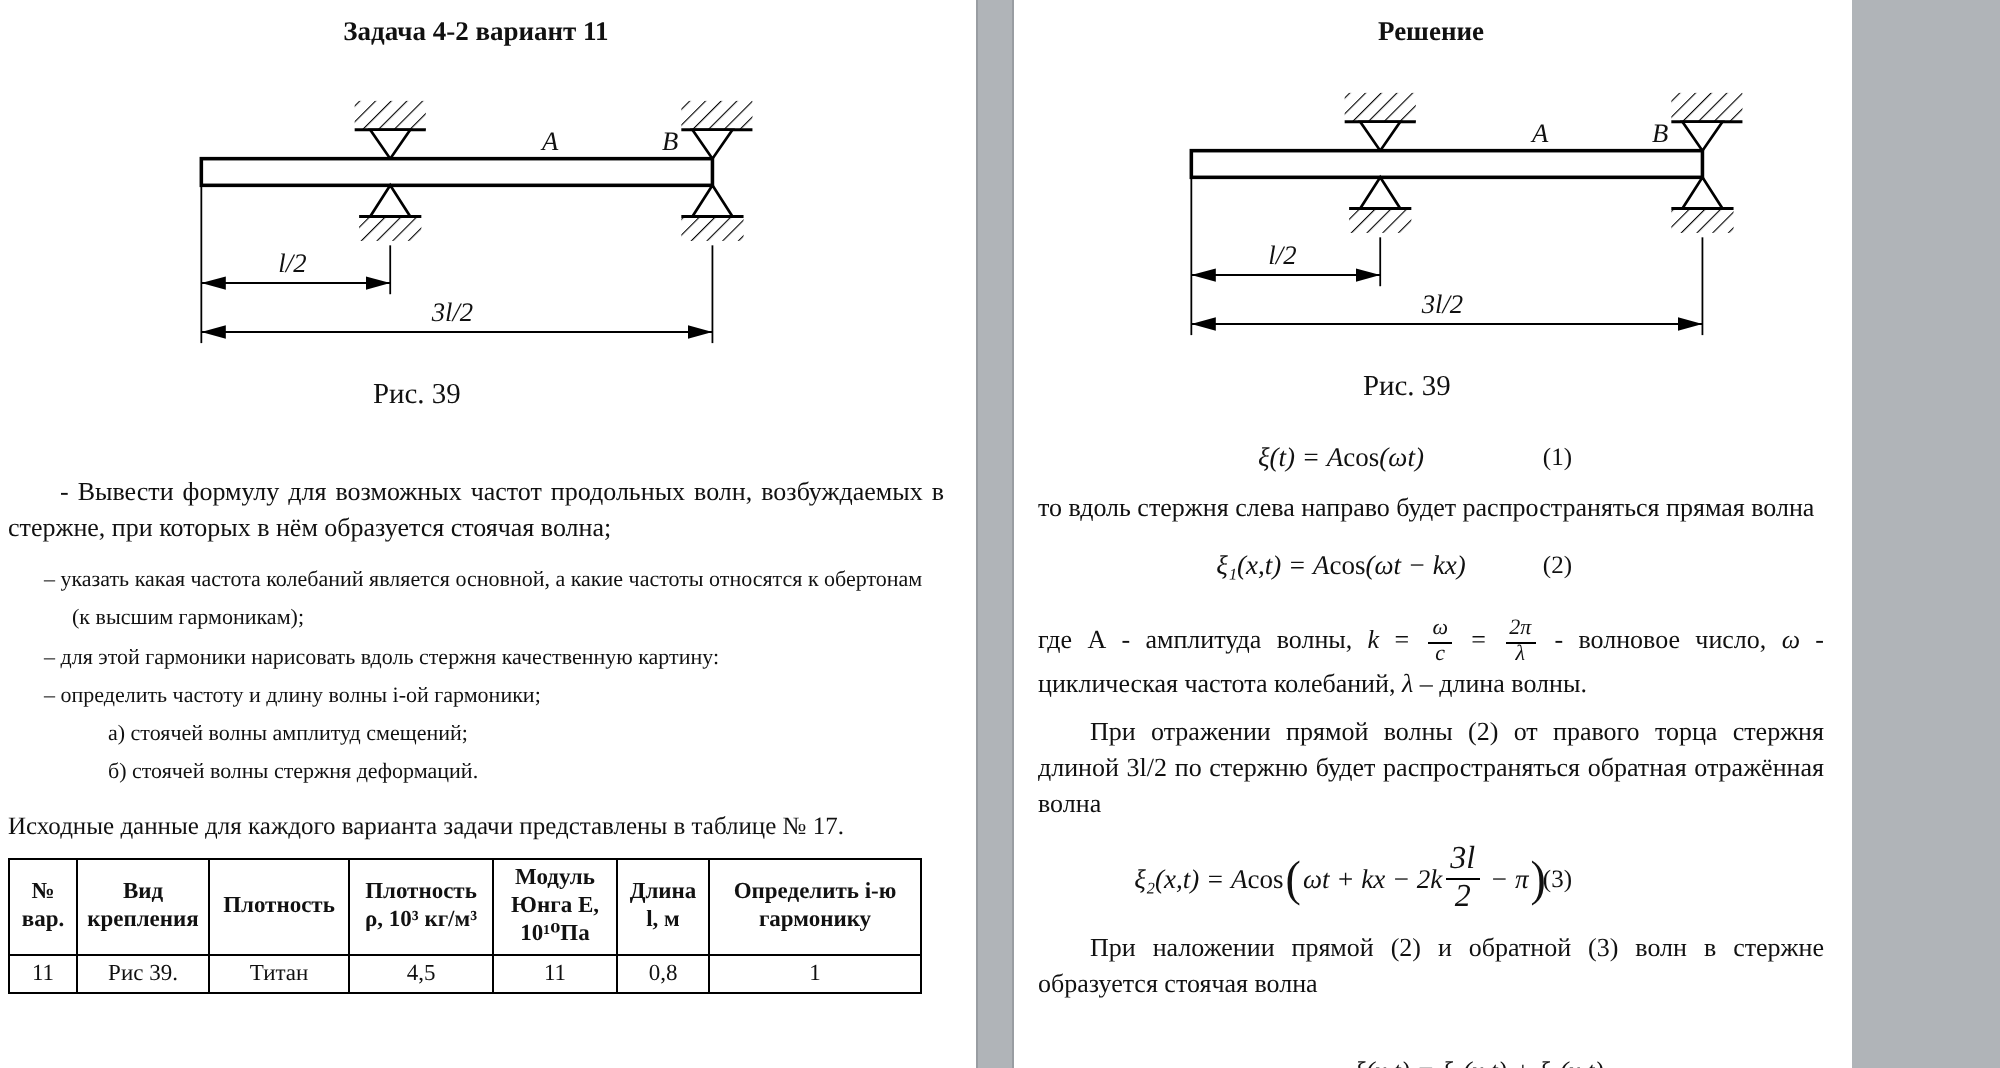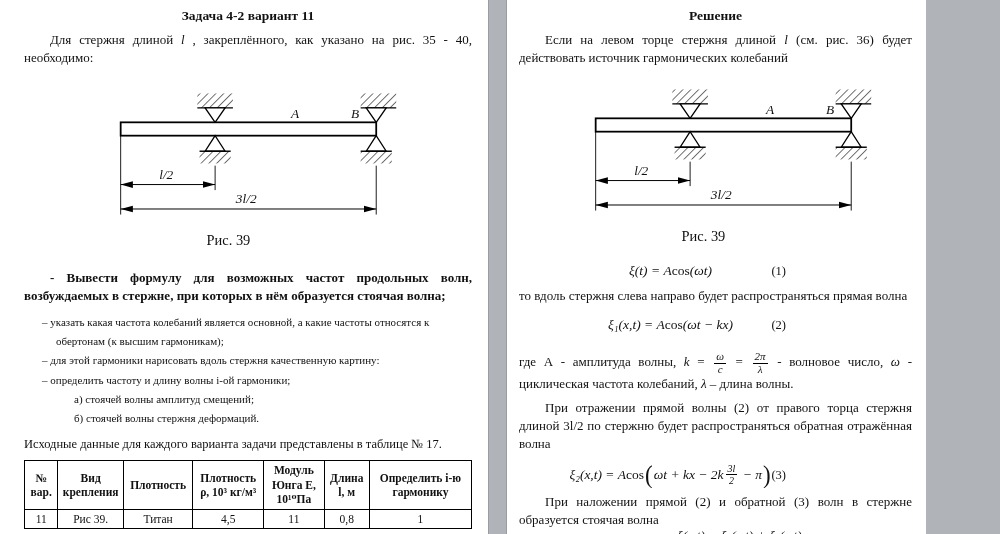--- a/index.html
+++ b/index.html
@@ -7,37 +7,37 @@
   body {
     font-family:"Liberation Serif","DejaVu Serif",serif;
     color:#111; background:#b0b4b8;
   }
   #stage { position:relative; width:1000px; height:534px; }
   .gutter {
     position:absolute; left:488px; top:0; width:19px; height:534px;
     background:#b0b4b8; border-left:1px solid #999da2; border-right:1px solid #999da2;
   }
   .page { position:absolute; top:0; height:534px; background:#fff; overflow:hidden; }
-  #page-left  { left:0;     width:488px; padding:6px 16px 0 24px; }
+  #page-left  { left:0;     width:488px; padding:6px 16px 0 4px; }
   #page-right { left:507px; width:419px; padding:6px 14px 0 12px; }
 
   .doc-title { font-size:13.5px; font-weight:bold; text-align:center; margin:2px 0 7px; }
   p.just { font-size:13px; line-height:1.38; text-align:justify; }
   .indent { text-indent:26px; }
   .em { font-style:italic; }
   .fn { font-style:normal; }
 
   .figwrap { margin:12px 0 0 80px; width:300px; }
   #page-right .figwrap { margin-left:60px; margin-top:8px; }
   svg.fig text { font-family:"Liberation Serif","DejaVu Serif",serif; fill:#111; }
   .figlab { font-style:italic; font-size:12px; text-anchor:middle; }
   .figdim { font-style:italic; font-size:12px; text-anchor:middle; }
   .figcap { font-size:13px; text-anchor:middle; }
 
-  .task { margin-top:14px;font-weight:bold; }
+  .task { margin-top:24px; }
   .bullets { font-size:11px; line-height:1.75; margin:8px 0 0 18px; }
   .b-item { padding-left:14px; text-indent:-14px; }
   .b-sub  { margin-left:32px; }
   .table-note { font-size:12.5px; margin-top:9px; }
 
   table.vars { border-collapse:collapse; margin-top:8px; font-size:11.5px; }
   table.vars th, table.vars td {
     border:1px solid #000; text-align:center; vertical-align:middle;
     padding:2px 3px; line-height:1.25;
   }
@@ -46,21 +46,21 @@
   .eq-row {
     position:relative; display:flex; justify-content:center; align-items:center;
     margin:10px 0 6px; padding-right:90px; min-height:20px;
   }
   .eq-body { display:inline-flex; align-items:center; font-size:13.5px; white-space:pre; }
   .eq-num {
     position:absolute; right:126px; top:50%; transform:translateY(-50%);
     font-size:12.5px;
   }
   .frac { display:inline-flex; flex-direction:column; align-items:center;
-          line-height:1.15; font-size:10px; margin:0 2px; }
+          line-height:1.15; font-size:16px; margin:0 2px; }
   .frac .n { border-bottom:1px solid #000; padding:0 2px; }
   .bp { font-size:23px; line-height:0.9; font-style:normal; margin:0 1px; transform:scaleY(1.08); }
 
   .ifrac { display:inline-flex; flex-direction:column; align-items:center;
            line-height:1.05; font-size:11px; vertical-align:middle; margin:0 2px; }
   .ifrac .n { border-bottom:1px solid #000; padding:0 2px; }
   .where { margin-top:16px; }
   .mt6 { margin-top:6px; }
   .eq4-clip { position:absolute; left:170px; bottom:-13px; height:19px;
               overflow:hidden; font-size:13.5px; }
@@ -77,21 +77,20 @@
       <path d="M0,1 L11,4 L0,7 Z" fill="#000"></path>
     </marker>
   </defs>
 </svg>
 
 <div id="stage">
 
   <div class="page" id="page-left">
     <div class="doc-title">Задача 4-2 вариант 11</div>
 
-    <p class="just indent"><span>Для стержня длиной </span><span class="em">l</span><span> , закреплённого, как указано на рис. 35 - 40, необходимо:</span></p>
 
     <div class="figwrap">
       <svg class="fig" viewBox="0 0 270 155" width="300">
 
         <g>
           <rect x="84" y="13" width="32" height="13" fill="url(#hatch)"></rect>
           <line x1="84" y1="26" x2="116" y2="26" stroke="#000" stroke-width="1.3"></line>
           <polygon points="91,26 109,26 100,39" fill="#fff" stroke="#000" stroke-width="1.2"></polygon>
         </g>
 
@@ -181,21 +180,20 @@
         </tr>
       </tbody>
     </table>
   </div>
 
   <div class="gutter"></div>
 
   <div class="page" id="page-right">
     <div class="doc-title">Решение</div>
 
-    <p class="just indent"><span>Если на левом торце стержня длиной </span><span class="em">l</span><span> (см. рис. 36) будет действовать источник гармонических колебаний</span></p>
 
     <div class="figwrap">
       <svg class="fig" viewBox="0 0 270 155" width="300">
         <g>
           <rect x="84" y="13" width="32" height="13" fill="url(#hatch)"></rect>
           <line x1="84" y1="26" x2="116" y2="26" stroke="#000" stroke-width="1.3"></line>
           <polygon points="91,26 109,26 100,39" fill="#fff" stroke="#000" stroke-width="1.2"></polygon>
         </g>
         <g>
           <rect x="231" y="13" width="32" height="13" fill="url(#hatch)"></rect>

